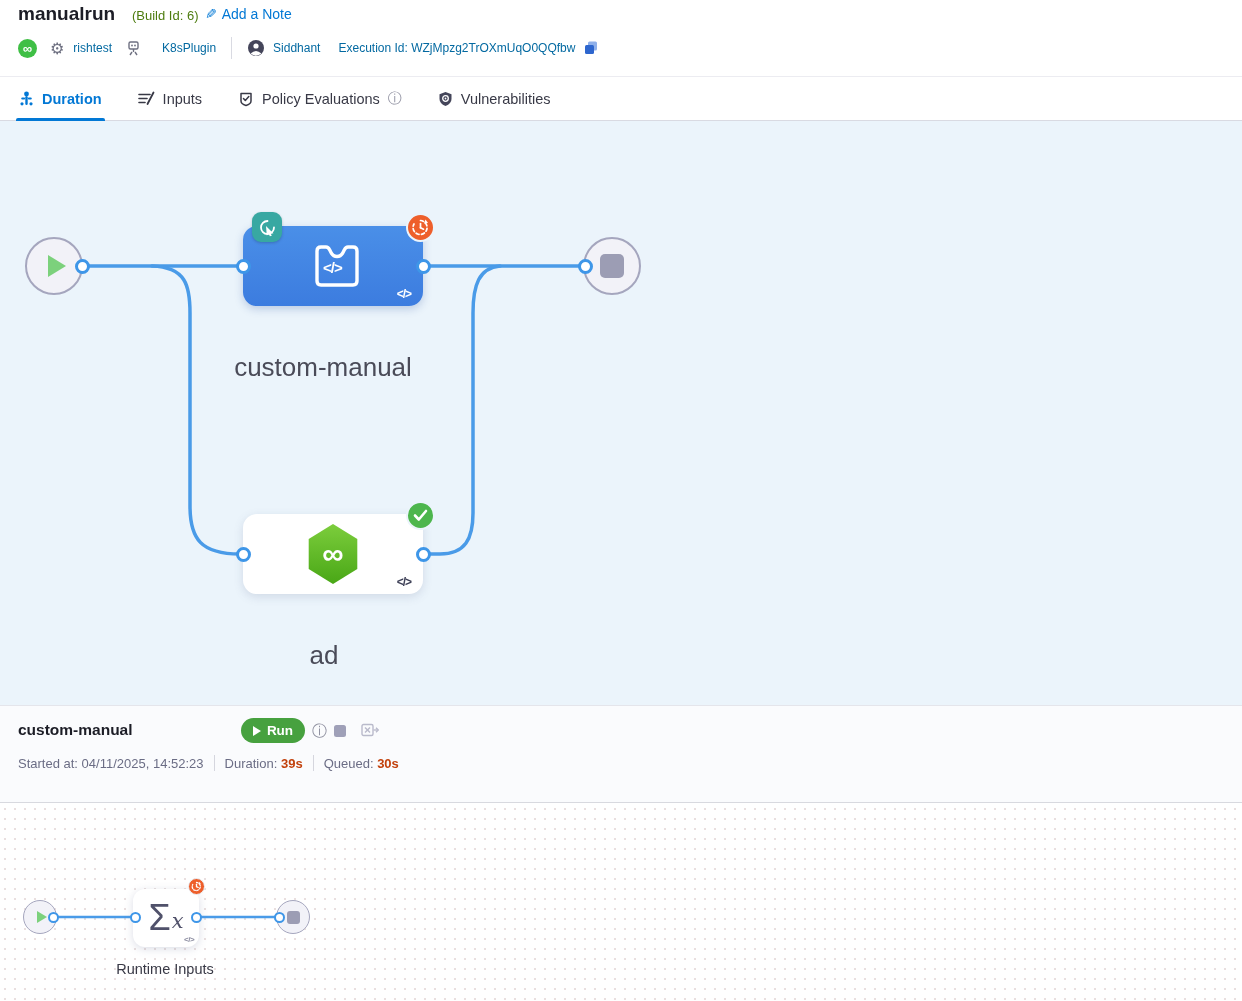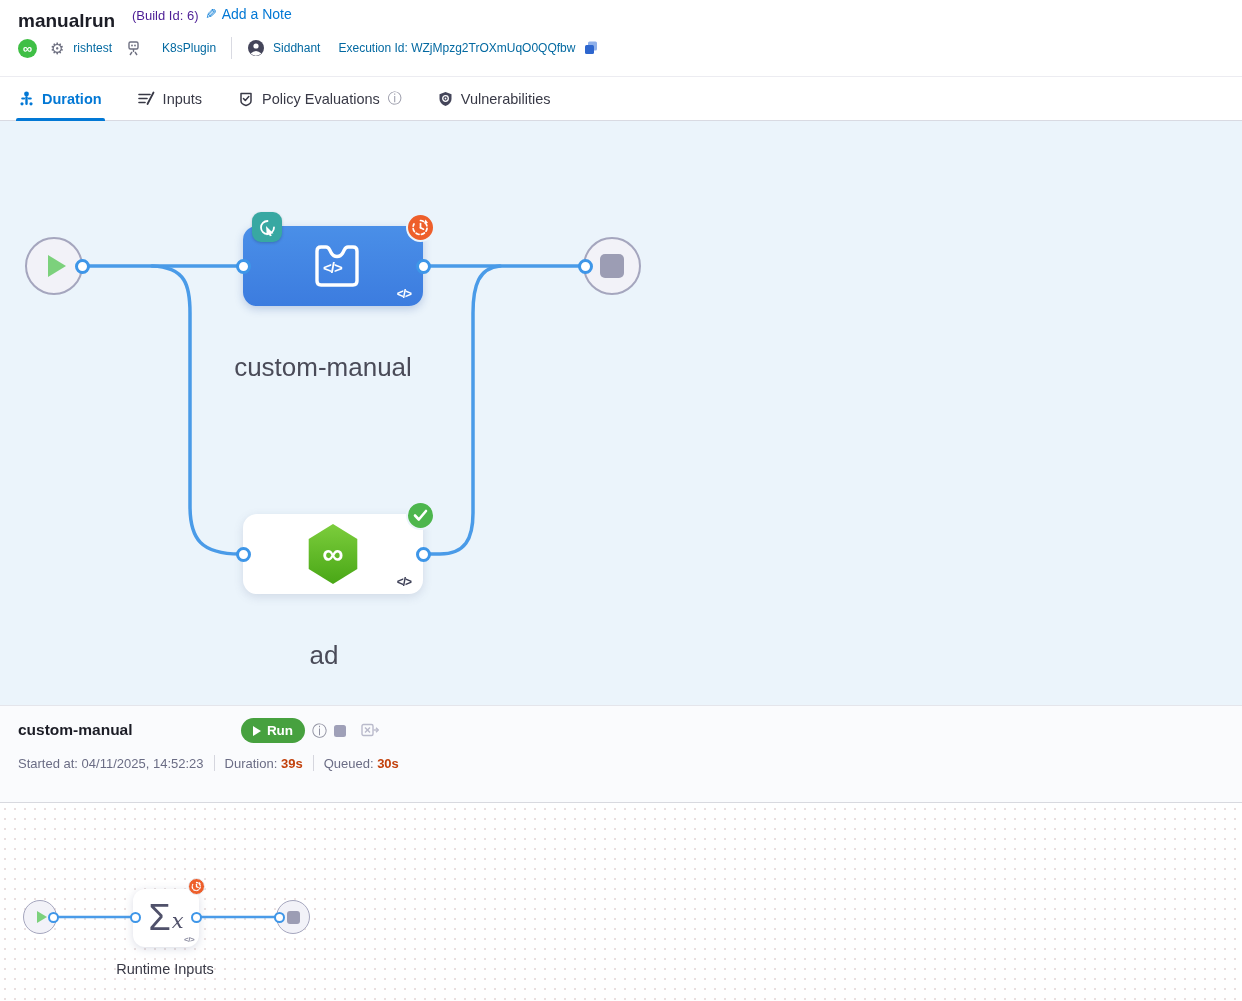--- a/index.html
+++ b/index.html
@@ -5,22 +5,22 @@
   * { margin:0; padding:0; box-sizing:border-box; }
   html,body { background:#fff; }
   .page {
     position:relative; width:1242px; height:1001px; overflow:hidden;
     font-family:"Liberation Sans","DejaVu Sans",sans-serif; background:#fff;
   }
   .abs { position:absolute; }
 
   
   .hdr { position:absolute; left:0; top:0; width:1242px; height:76px; background:#fff; }
-  .hdr-title { position:absolute; left:18px; top:10px; font-size:19px; font-weight:bold; color:#1c1d26; }
-  .hdr-buildid { position:absolute; left:132px; top:8px; font-size:13px; color:#4c1d95; }
+  .hdr-title { position:absolute; left:18px; top:3px; font-size:19px; font-weight:bold; color:#1c1d26; }
+  .hdr-buildid { position:absolute; left:132px; top:8px; font-size:13px; color:#4d7c0f; }
   .add-note { position:absolute; left:205px; top:6px; font-size:14px; color:#0278d5; display:flex; align-items:center; gap:5px; cursor:pointer; }
   .add-note .pencil { font-size:14px; transform:scaleX(-1); display:inline-block; }
   .hdr-row2 { position:absolute; left:0; top:33px; height:30px; display:flex; align-items:center; }
   .hdr-item { font-size:12px; color:#0369a1; }
   .logo-dot { width:19px; height:19px; border-radius:50%; background:#3fbf45; color:#fff; display:flex; align-items:center; justify-content:center; font-size:13px; font-weight:bold; line-height:1; }
   .gear { font-size:16px; color:#6e7081; }
   .vdiv { width:1px; height:22px; background:#d9dae2; }
   .avatar { width:18px; height:18px; }
 
   

